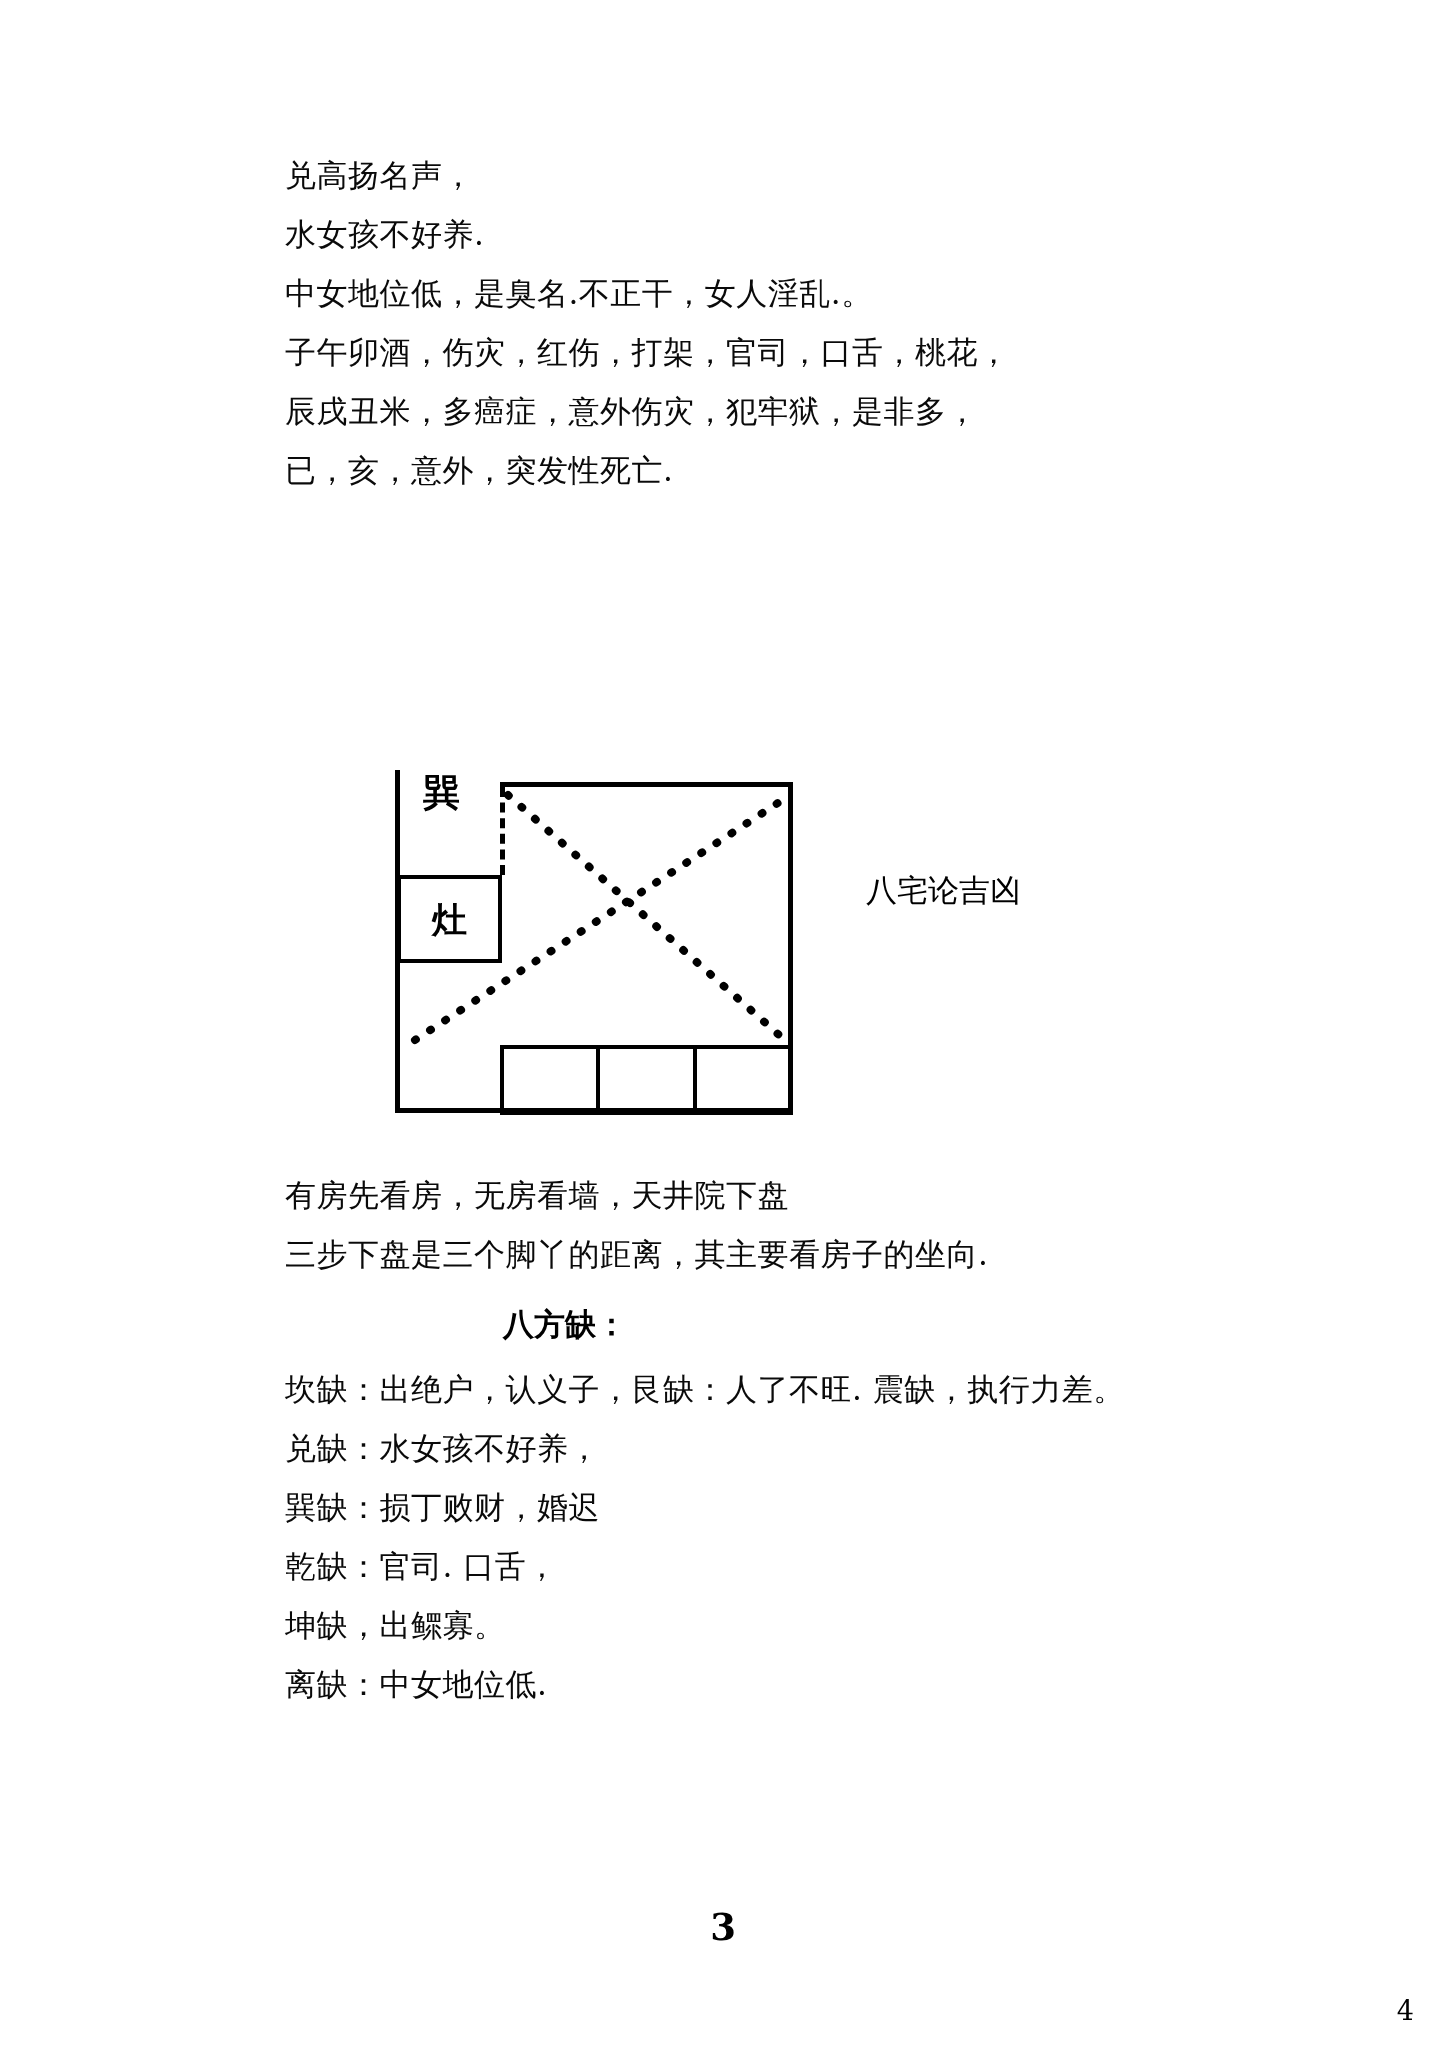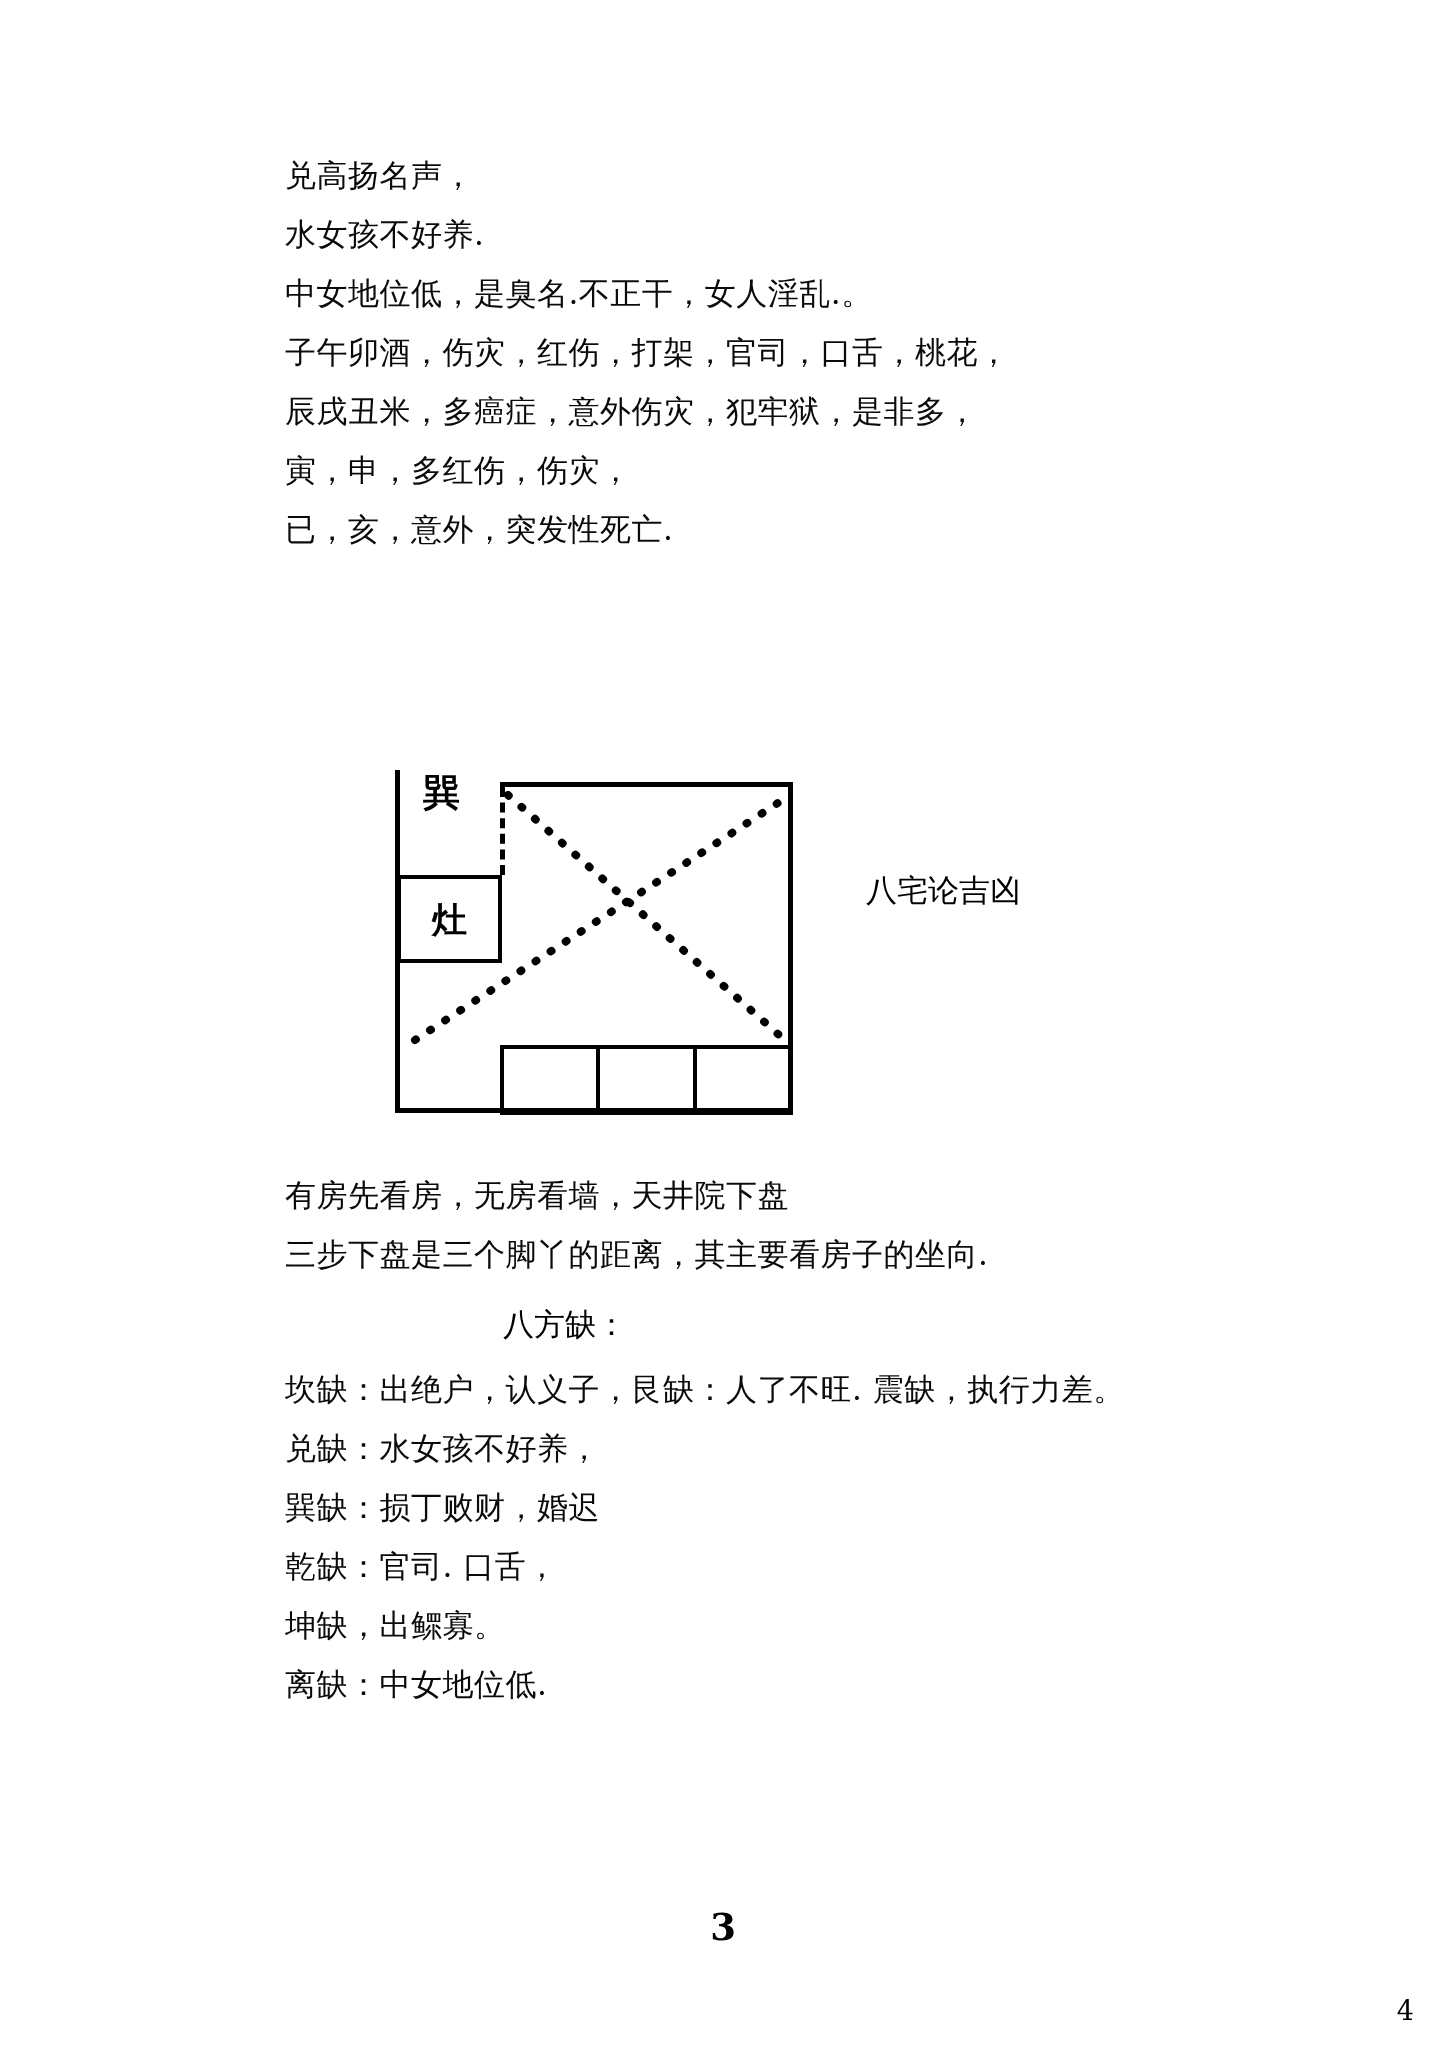--- a/index.html
+++ b/index.html
@@ -177,21 +177,21 @@
     top: 1180px;
     width: 1000px;
   }
 
   .section-head {
     font-size: 31px;
     margin-bottom: 28px;
     margin-top: 34px;
     text-align: center;
     width: 560px;
-    font-weight: 400;
+    font-weight: 700;
   }
 
   .page-number {
     position: absolute;
     left: 0;
     top: 1905px;
     width: 1446px;
     text-align: center;
     font-size: 37px;
     font-weight: 600;
@@ -209,21 +209,20 @@
 <body>
 
 <div class="page">
 
   <div class="content">
     <div class="line">兑高扬名声，</div>
     <div class="line">水女孩不好养.</div>
     <div class="line">中女地位低，是臭名.不正干，女人淫乱.。</div>
     <div class="line">子午卯酒，伤灾，红伤，打架，官司，口舌，桃花，</div>
     <div class="line">辰戌丑米，多癌症，意外伤灾，犯牢狱，是非多，</div>
-    <div class="line">寅，申，多红伤，伤灾，</div>
     <div class="line">已，亥，意外，突发性死亡.</div>
   </div>
 
   <div class="diagram-wrap">
 
     <div class="diagram">
 
       <div class="house-outline">
         <div class="wall-left"></div>
         <div class="wall-top"></div>

